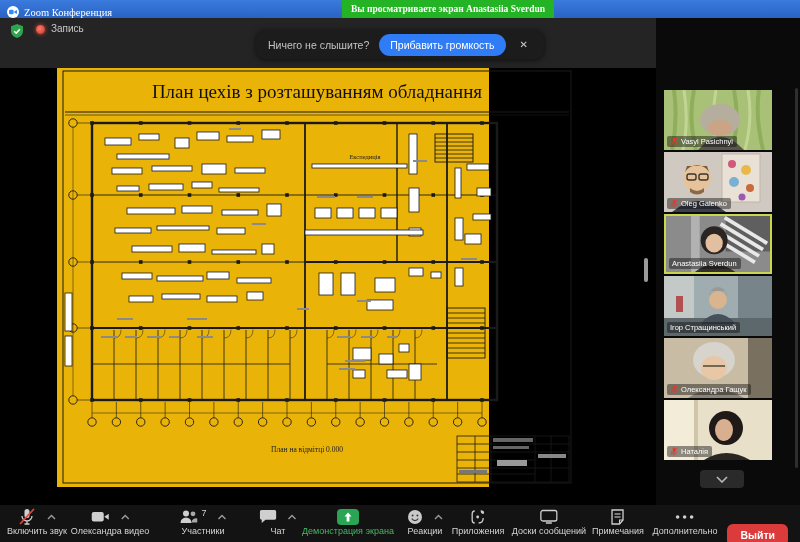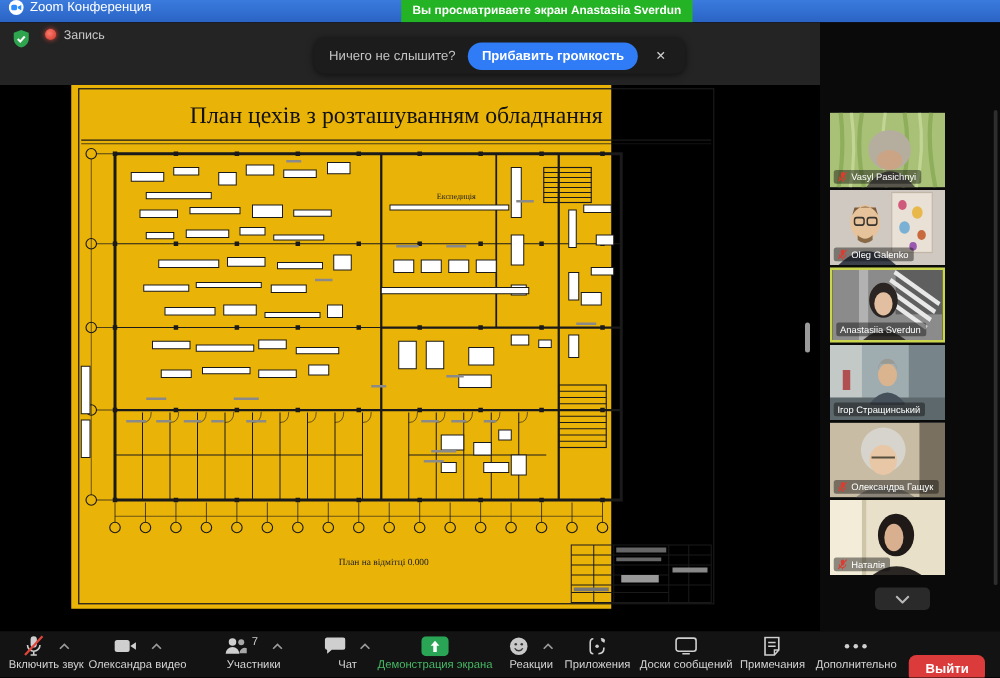--- a/index.html
+++ b/index.html
@@ -2,64 +2,64 @@
 <html><head>
 <meta charset="utf-8">
 <style>
   * { margin:0; padding:0; box-sizing:border-box; }
   html,body { width:800px; height:542px; background:#000; overflow:hidden;
     font-family:"Liberation Sans", sans-serif; }
   .screen { position:relative; width:800px; height:542px; background:#000; }
 
   
   .titlebar { position:absolute; top:0; left:0; width:800px; height:18px;
-    background:linear-gradient(#3a7bdd,#2a63c4); display:flex; align-items:flex-start; }
+    background:linear-gradient(#3a7bdd,#2a63c4); display:flex; align-items:flex-end;font-family:Liberation Serif, serif; }
   .tb-left { display:flex; align-items:center; gap:5px; padding-left:7px; }
   .tb-title { color:#fff; font-size:10.5px; }
   .banner { position:absolute; right:246px; top:0; height:18px; line-height:18px;
     background:#24b324; color:#fff; font-size:9.5px; font-weight:bold; padding:0 9px;
     white-space:nowrap; }
   .settings-btn { position:absolute; right:152px; top:0; height:18px; line-height:18px;
     background:#2b2b2b; color:#fff; font-size:9.5px; font-weight:bold; padding:0 8px;
     border-radius:0 0 3px 3px; display:flex; align-items:center; gap:6px; white-space:nowrap; cursor:pointer; }
   .caret-down { width:0; height:0; border-left:4px solid transparent; border-right:4px solid transparent;
     border-top:4px solid #a8a8a8; }
 
   
   .content { position:absolute; top:18px; left:0; width:800px; height:487px; background:#000; }
   .topstrip { position:absolute; top:0; left:0; width:656px; height:50px; background:#242424; }
   .sidebar { position:absolute; top:0; right:0; width:144px; height:487px; background:#0a0a0a; }
 
   
   .shield { position:absolute; left:9px; top:5px; }
-  .rec { position:absolute; left:36px; top:5px; display:flex; align-items:flex-start; gap:6px; }
+  .rec { position:absolute; left:36px; top:5px; display:flex; align-items:flex-end; gap:6px; }
   .rec-dot { width:9px; height:9px; border-radius:50%;
     background:radial-gradient(circle at 40% 40%, #ff7a6a, #c53227); box-shadow:0 0 4px #e0453a; }
   .rec-label { color:#c9c9c9; font-size:10px; }
   .view-btn { position:absolute; right:8px; top:4px; background:#262626; border-radius:4px;
     padding:2px 7px; display:flex; align-items:center; gap:5px; color:#e8e8e8; font-size:10px; cursor:pointer; }
 
   
   .notice { position:absolute; left:50%; top:12px; transform:translateX(-50%);
     background:#1c1c1c; border-radius:9px; height:29px; display:flex; align-items:center;
     gap:10px; padding:0 12px; z-index:5; box-shadow:0 1px 6px rgba(0,0,0,.6); }
   .notice-msg { color:#c4c4c4; font-size:10.5px; white-space:nowrap; }
-  .notice-btn { background:#2f7cf6; color:#fff; font-size:10.5px; font-weight:bold;
+  .notice-btn { background:#2f7cf6; color:#fff; font-size:10.5px; font-weight:normal;
     border:none; border-radius:14px; padding:5px 11px; cursor:pointer; white-space:nowrap; }
   .notice-close { color:#cfcfcf; font-size:10px; padding:2px 4px; cursor:pointer; }
 
   
   .page { position:absolute; left:57px; top:50px; width:432px; height:419px; background:#eab308; }
   .page svg { display:block; width:520px; height:419px; }
 
   .divider-handle { position:absolute; left:644px; top:240px; width:4px; height:24px;
     background:#9a9a9a; border-radius:2px; cursor:col-resize; }
 
   
-  .tile { position:absolute; left:8px; width:92px; height:60px; overflow:hidden; background:#222; cursor:pointer; }
+  .tile { position:absolute; left:8px; width:108px; height:60px; overflow:hidden; background:#222; cursor:pointer; }
   .tile svg.vid { position:absolute; inset:0; width:100%; height:100%; }
   .tile.active { border:2px solid #c9d64e; }
   .name-tag { position:absolute; left:3px; bottom:3px; display:flex; align-items:center; gap:3px;
     background:rgba(15,15,15,.45); border-radius:2px; padding:1px 4px 1px 3px; max-width:100px; }
   .name-tag span { color:#fff; font-size:7.5px; white-space:nowrap; overflow:hidden; }
   .scroll-more { position:absolute; left:44px; top:452px; width:44px; height:18px; background:#2a2a2a;
     border-radius:4px; display:flex; align-items:center; justify-content:center; cursor:pointer; }
   .vscroll { position:absolute; right:2px; top:70px; width:3px; height:380px; background:#2e2e2e; border-radius:2px; }
 
   

